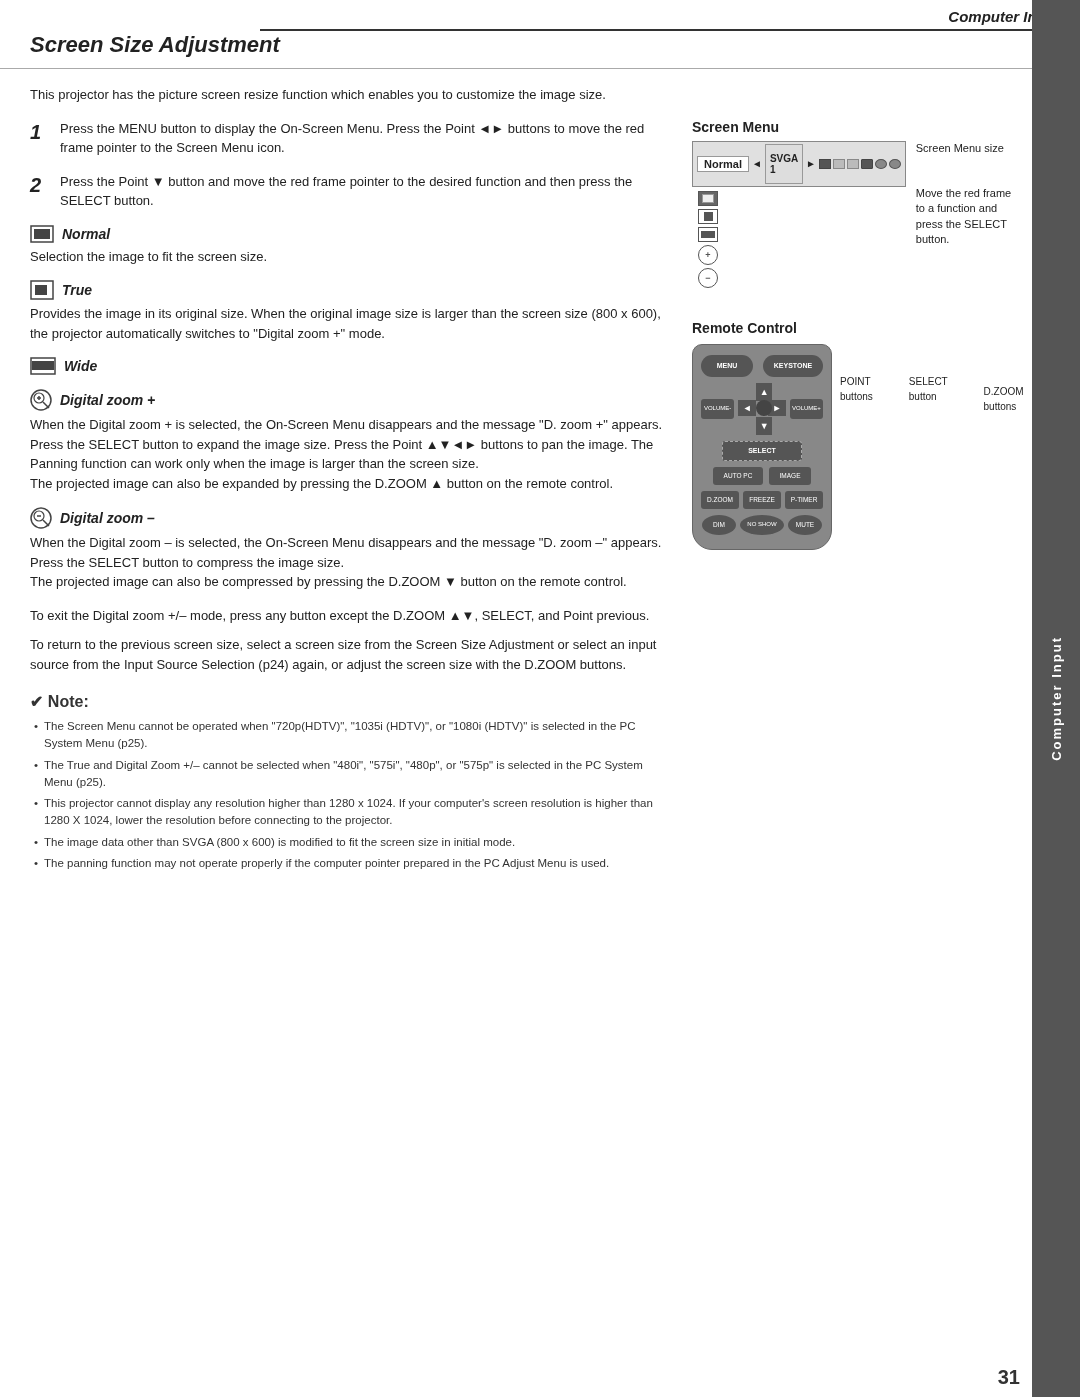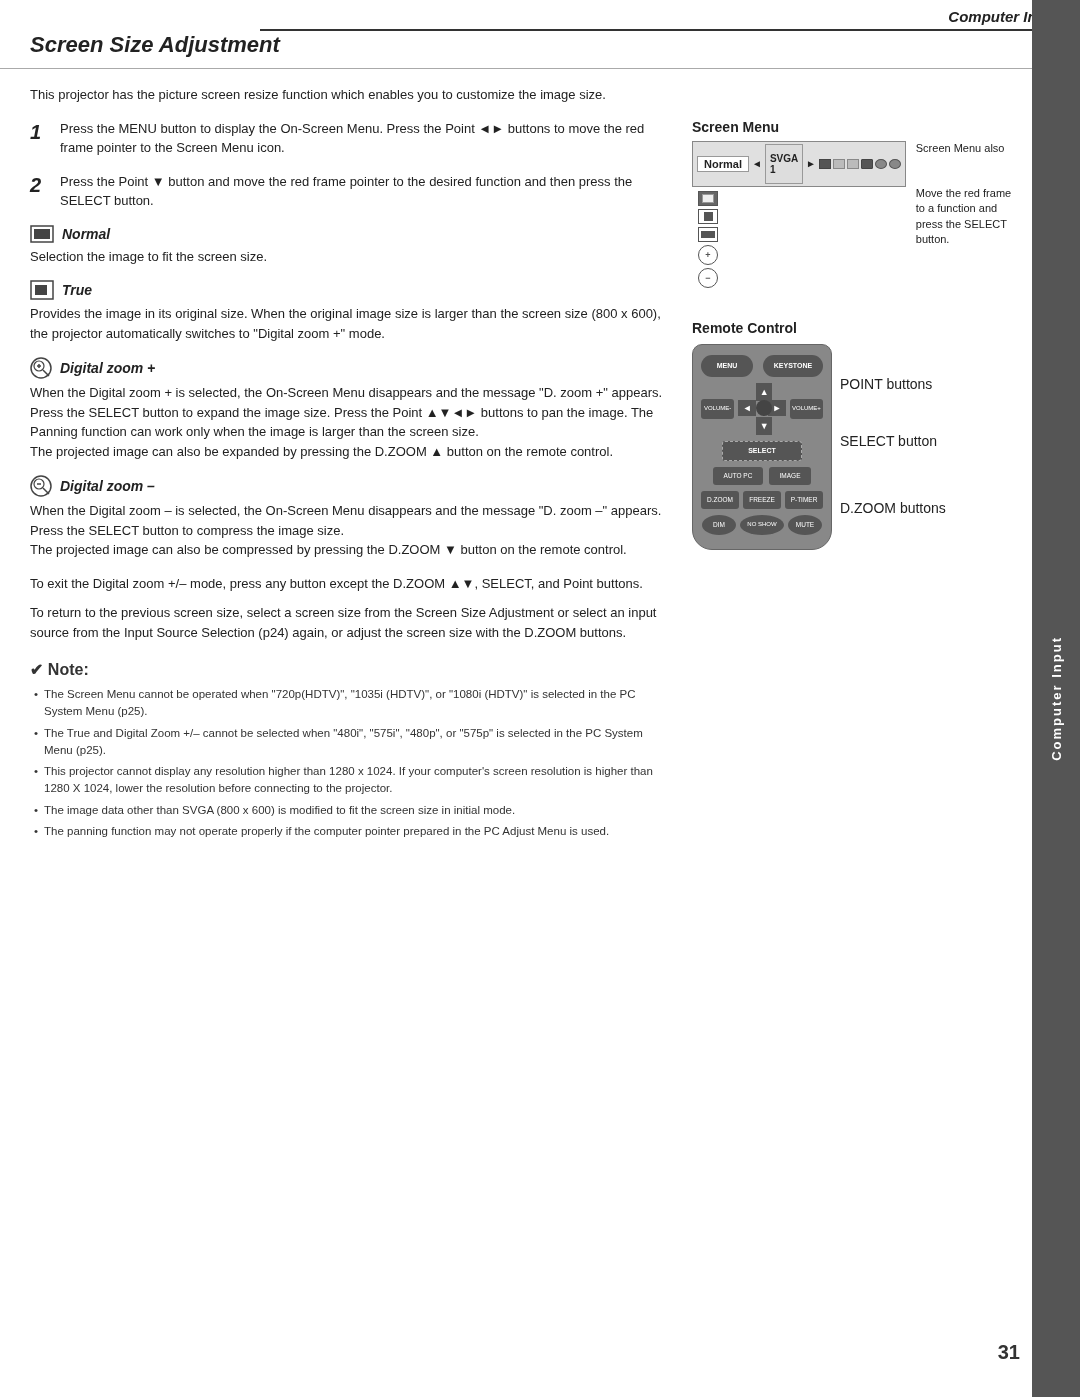--- a/index.html
+++ b/index.html
@@ -170,21 +170,21 @@
     }
     .note-item::before {
       content: '•';
       position: absolute;
       left: 4px;
     }
 
     
     .page-number {
       position: absolute;
-      bottom: 33px;
+      bottom: 8px;
       right: 60px;
       font-size: 20px;
       font-weight: bold;
       color: #333;
     }
   </style>
 </head>
 <body>
 
 <div class="top-header">
@@ -233,20 +233,27 @@
           <svg width="24" height="20">
             <rect x="1" y="1" width="22" height="18" fill="none" stroke="#444" stroke-width="1.5"></rect>
             <rect x="5" y="5" width="12" height="10" fill="#444"></rect>
           </svg>
           <span class="section-label">True</span>
         </div>
         <div class="section-body">Provides the image in its original size. When the original image size is larger than the screen size (800 x 600), the projector automatically switches to "Digital zoom +" mode.</div>
       </div>
 
       <div class="section-item">
+        <div class="section-header">
+          <svg width="26" height="18">
+            <rect x="1" y="1" width="24" height="16" fill="none" stroke="#444" stroke-width="1.5"></rect>
+            <rect x="2" y="4" width="22" height="9" fill="#444"></rect>
+          </svg>
+          <span class="section-label">Wide</span>
+        </div>
       </div>
 
       <div class="section-item">
         <div class="section-header">
           <svg width="22" height="22">
             <circle cx="11" cy="11" r="10" fill="none" stroke="#444" stroke-width="1.5"></circle>
             <circle cx="9" cy="9" r="5" fill="none" stroke="#444" stroke-width="1.2"></circle>
             <line x1="7" y1="9" x2="11" y2="9" stroke="#444" stroke-width="1.5"></line>
             <line x1="9" y1="7" x2="9" y2="11" stroke="#444" stroke-width="1.5"></line>
             <line x1="13" y1="13" x2="19" y2="19" stroke="#444" stroke-width="1.5"></line>
@@ -262,21 +269,21 @@
             <circle cx="11" cy="11" r="10" fill="none" stroke="#444" stroke-width="1.5"></circle>
             <circle cx="9" cy="9" r="5" fill="none" stroke="#444" stroke-width="1.2"></circle>
             <line x1="7" y1="9" x2="11" y2="9" stroke="#444" stroke-width="1.5"></line>
             <line x1="13" y1="13" x2="19" y2="19" stroke="#444" stroke-width="1.5"></line>
           </svg>
           <span class="section-label">Digital zoom –</span>
         </div>
         <div class="section-body">When the Digital zoom – is selected, the On-Screen Menu disappears and the message "D. zoom –" appears. Press the SELECT button to compress the image size.<br>The projected image can also be compressed by pressing the D.ZOOM ▼ button on the remote control.</div>
       </div>
 
-      <div class="section-body" style="margin-bottom:10px;">To exit the Digital zoom +/– mode, press any button except the D.ZOOM ▲▼, SELECT, and Point buttons.</div>
+      <div class="section-body" style="margin-bottom:10px;">To exit the Digital zoom +/– mode, press any button except the D.ZOOM ▲▼, SELECT, and Point previous.</div>
 
       <div class="section-body" style="margin-bottom:16px;">To return to the previous screen size, select a screen size from the Screen Size Adjustment or select an input source from the Input Source Selection (p24) again, or adjust the screen size with the D.ZOOM buttons.</div>
 
       <div class="notes-section">
         <div class="notes-title">
           <span>✔</span>
           <span>Note:</span>
         </div>
         <div class="note-item">The Screen Menu cannot be operated when "720p(HDTV)", "1035i (HDTV)", or "1080i (HDTV)" is selected in the PC System Menu (p25).</div>
         <div class="note-item">The True and Digital Zoom +/– cannot be selected when "480i", "575i", "480p", or "575p" is selected in the PC System Menu (p25).</div>
@@ -322,21 +329,21 @@
               </div>
               <div style="width:20px;height:15px;border:1.5px solid #555;background:#fff;display:flex;align-items:center;justify-content:center;">
                 <div style="width:14px;height:7px;background:#555;border:1px solid #555;"></div>
               </div>
               <div style="width:20px;height:20px;border:1.5px solid #555;border-radius:50%;background:#fff;display:flex;align-items:center;justify-content:center;font-size:9px;color:#555;font-weight:bold;">+</div>
               <div style="width:20px;height:20px;border:1.5px solid #555;border-radius:50%;background:#fff;display:flex;align-items:center;justify-content:center;font-size:9px;color:#555;font-weight:bold;">−</div>
             </div>
           </div>
 
           <div style="padding-top: 0px; font-size:11px; line-height:1.4; color:#222; min-width:100px;">
-            <div style="margin-bottom:30px;">Screen Menu also</div>
+            <div style="margin-bottom:30px;">Screen Menu size</div>
             <div>Move the red frame to a function and press the SELECT button.</div>
           </div>
         </div>
       </div>
 
       <div class="remote-control-box">
         <div class="remote-control-title">Remote Control</div>
 
         <div style="display:flex; gap:8px; align-items:flex-start;">
 
@@ -401,21 +408,21 @@
               </div>
               <div style="width:44px; height:20px; background:#555; border-radius:50%; display:flex; align-items:center; justify-content:center; font-size:6px; color:#fff; text-align:center; line-height:1.1;">
                 <span>NO SHOW</span>
               </div>
               <div style="width:34px; height:20px; background:#555; border-radius:50%; display:flex; align-items:center; justify-content:center; font-size:6.5px; color:#fff;">
                 <span>MUTE</span>
               </div>
             </div>
           </div>
 
-          <div style="font-size:14px; color:#222; line-height:1.5; padding-top:30px; display:flex; flex-direction:column; gap:36px;">
+          <div style="font-size:10px; color:#222; line-height:1.5; padding-top:30px; display:flex; flex-direction:row; gap:36px;">
             <div>
               <span>POINT buttons</span>
             </div>
             <div>
               <span>SELECT button</span>
             </div>
             <div style="margin-top:10px;">
               <span>D.ZOOM buttons</span>
             </div>
           </div>

